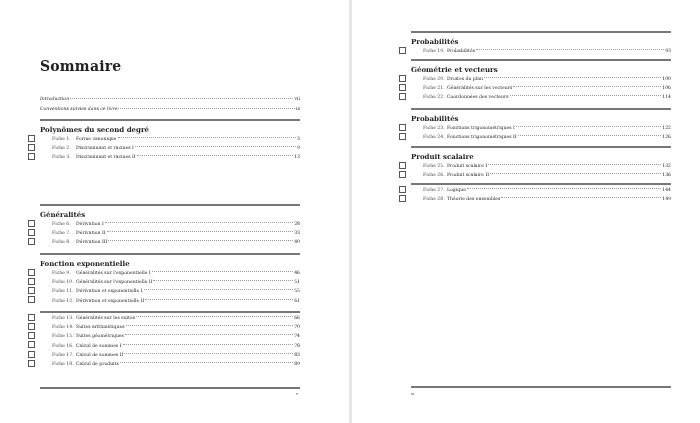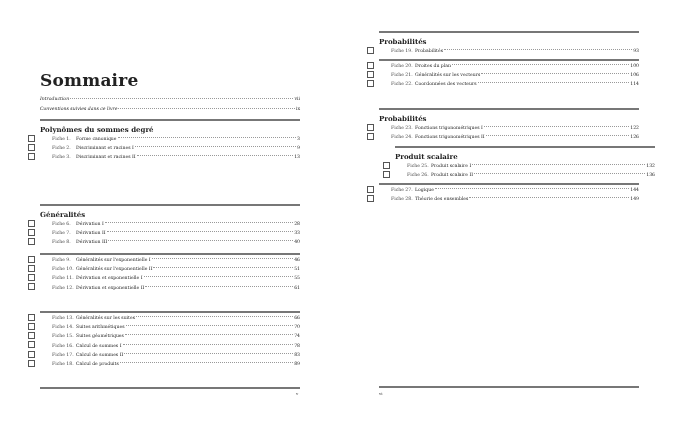--- a/index.html
+++ b/index.html
@@ -1,22 +1,22 @@
 <!DOCTYPE html>
 <html><head>
 <meta charset="utf-8">
 <style>
   html, body { margin:0; padding:0; }
   body { width:700px; height:423px; background:#fff; position:relative; overflow:hidden;
          font-family:"DejaVu Serif", serif; color:#222; }
   .page { position:absolute; top:0; height:423px; background:#fff; }
   .page.left { left:0; width:350px; }
-  .page.right { left:332px; width:296px; }
+  .page.right { left:364px; width:296px; }
   .divider { position:absolute; left:349px; top:0; width:3px; height:423px; background:#e6e6e6; }
-  .title { position:absolute; left:40px; top:70px; font-size:17px; font-weight:bold; letter-spacing:0.2px; }
+  .title { position:absolute; left:40px; top:58px; font-size:14px; font-weight:bold; letter-spacing:0.2px; }
   .intro { position:absolute; left:40px; width:260px; font-size:4.6px; font-style:italic; display:flex; align-items:baseline; }
   .dots { flex:1; border-bottom:1px dotted #999; margin:0 1px; height:0; position:relative; top:-1px; }
   .num { font-style:normal; }
   .section { position:absolute; width:260px; }
   .rule { height:1.5px; background:#777; width:260px; }
   .sec-title { font-size:7px; font-weight:bold; margin-top:4px; height:9px; line-height:9px; }
   .entry { position:relative; height:9.3px; display:flex; align-items:center; font-size:4.6px; }
   .cb { position:absolute; left:-12px; top:1px; width:5px; height:5px; border:0.8px solid #555; background:#fff; }
   .fiche { margin-left:12px; width:24px; color:#444; }
   .lbl { white-space:nowrap; }
@@ -35,21 +35,21 @@
     <span class="num">vii</span>
   </div>
   <div class="intro" style="top:106px;">
     <span>Conventions suivies dans ce livre</span>
     <span class="dots"></span>
     <span class="num">ix</span>
   </div>
 
   <div class="section" style="left:40px; top:119px;">
     <div class="rule"></div>
-    <div class="sec-title">Polynômes du sommes degré</div>
+    <div class="sec-title">Polynômes du second degré</div>
     <div class="entry">
         <span class="cb"></span>
         <span class="fiche">Fiche 1.</span>
         <span class="lbl">Forme canonique</span>
         <span class="dots"></span>
         <span class="pg">3</span>
       </div>
     <div class="entry">
         <span class="cb"></span>
         <span class="fiche">Fiche 2.</span>
@@ -88,20 +88,21 @@
         <span class="cb"></span>
         <span class="fiche">Fiche 8.</span>
         <span class="lbl">Dérivation III</span>
         <span class="dots"></span>
         <span class="pg">40</span>
       </div>
   </div>
 
   <div class="section" style="left:40px; top:253px;">
     <div class="rule"></div>
+    <div class="sec-title">Fonction exponentielle</div>
     <div class="entry">
         <span class="cb"></span>
         <span class="fiche">Fiche 9.</span>
         <span class="lbl">Généralités sur l'exponentielle I</span>
         <span class="dots"></span>
         <span class="pg">46</span>
       </div>
     <div class="entry">
         <span class="cb"></span>
         <span class="fiche">Fiche 10.</span>
@@ -186,20 +187,21 @@
         <span class="cb"></span>
         <span class="fiche">Fiche 19.</span>
         <span class="lbl">Probabilités</span>
         <span class="dots"></span>
         <span class="pg">93</span>
       </div>
   </div>
 
   <div class="section" style="left:47px; top:59px;">
     <div class="rule"></div>
+    <div class="sec-title">Géométrie et vecteurs</div>
     <div class="entry">
         <span class="cb"></span>
         <span class="fiche">Fiche 20.</span>
         <span class="lbl">Droites du plan</span>
         <span class="dots"></span>
         <span class="pg">100</span>
       </div>
     <div class="entry">
         <span class="cb"></span>
         <span class="fiche">Fiche 21.</span>
@@ -228,21 +230,21 @@
       </div>
     <div class="entry">
         <span class="cb"></span>
         <span class="fiche">Fiche 24.</span>
         <span class="lbl">Fonctions trigonométriques II</span>
         <span class="dots"></span>
         <span class="pg">126</span>
       </div>
   </div>
 
-  <div class="section" style="left:47px; top:146px;margin-left:16px;">
+  <div class="section" style="left:47px; top:146px;">
     <div class="rule"></div>
     <div class="sec-title">Produit scalaire</div>
     <div class="entry">
         <span class="cb"></span>
         <span class="fiche">Fiche 25.</span>
         <span class="lbl">Produit scalaire I</span>
         <span class="dots"></span>
         <span class="pg">132</span>
       </div>
     <div class="entry">

